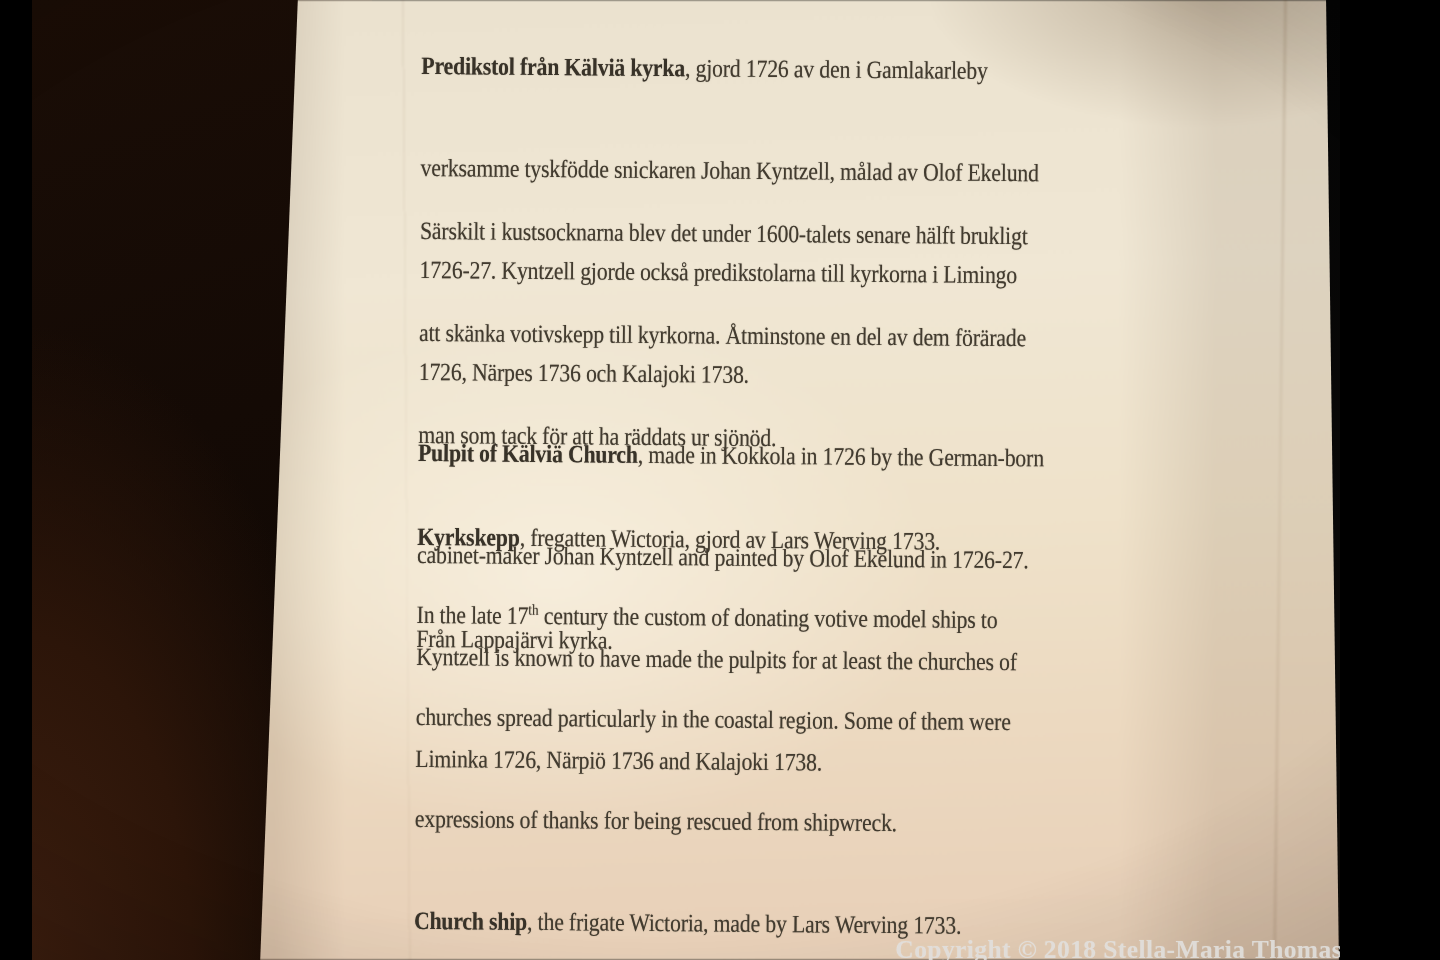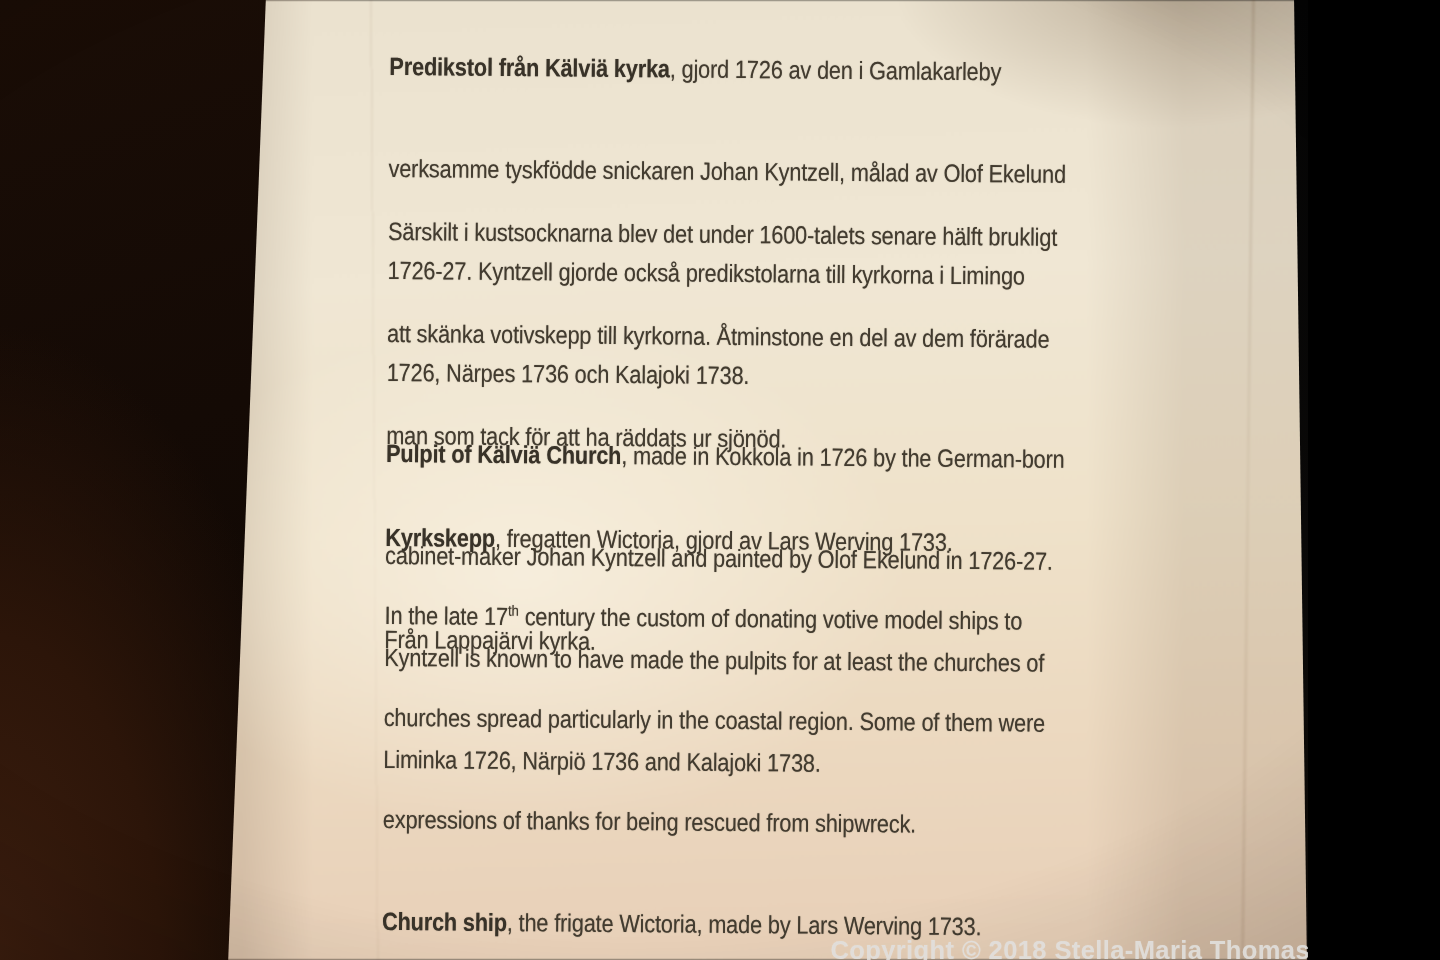--- a/index.html
+++ b/index.html
@@ -1,19 +1,20 @@
 <!DOCTYPE html>
 <html><head>
 <meta charset="utf-8">
 <style>
   html,body{margin:0;padding:0;background:#000;}
   .photo{
     position:relative; width:1308px; height:960px; overflow:hidden;
     background:#070605;
-    font-family:Liberation Sans, sans-serif;
+    font-family:Liberation Serif, serif;
+    margin-left:32px;
   }
   .bg-left{
     position:absolute; left:0; top:0; width:340px; height:100%;
     background:
       radial-gradient(130% 85% at -5% 100%, #3c1e0f 0%, #2c1509 40%, rgba(24,12,5,0) 78%),
       linear-gradient(160deg, #1a0d06 0%, #140a05 45%, #0d0703 100%);
   }
   .bg-right{
     position:absolute; right:0; top:0; width:220px; height:100%;
     background:linear-gradient(180deg, #040404 0%, #0a0908 55%, #100d0a 100%);

